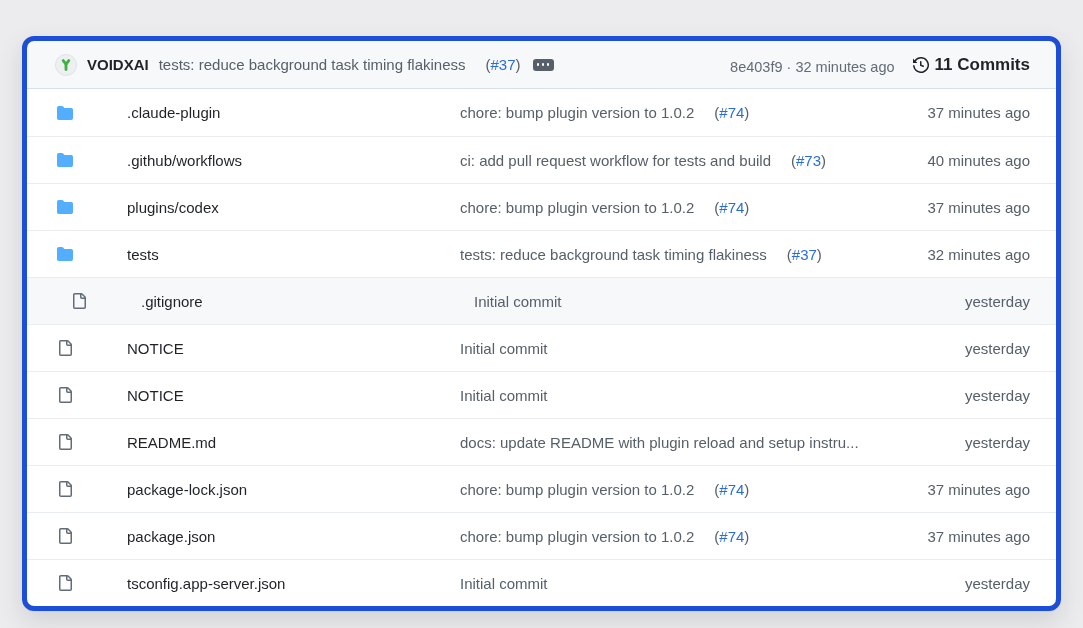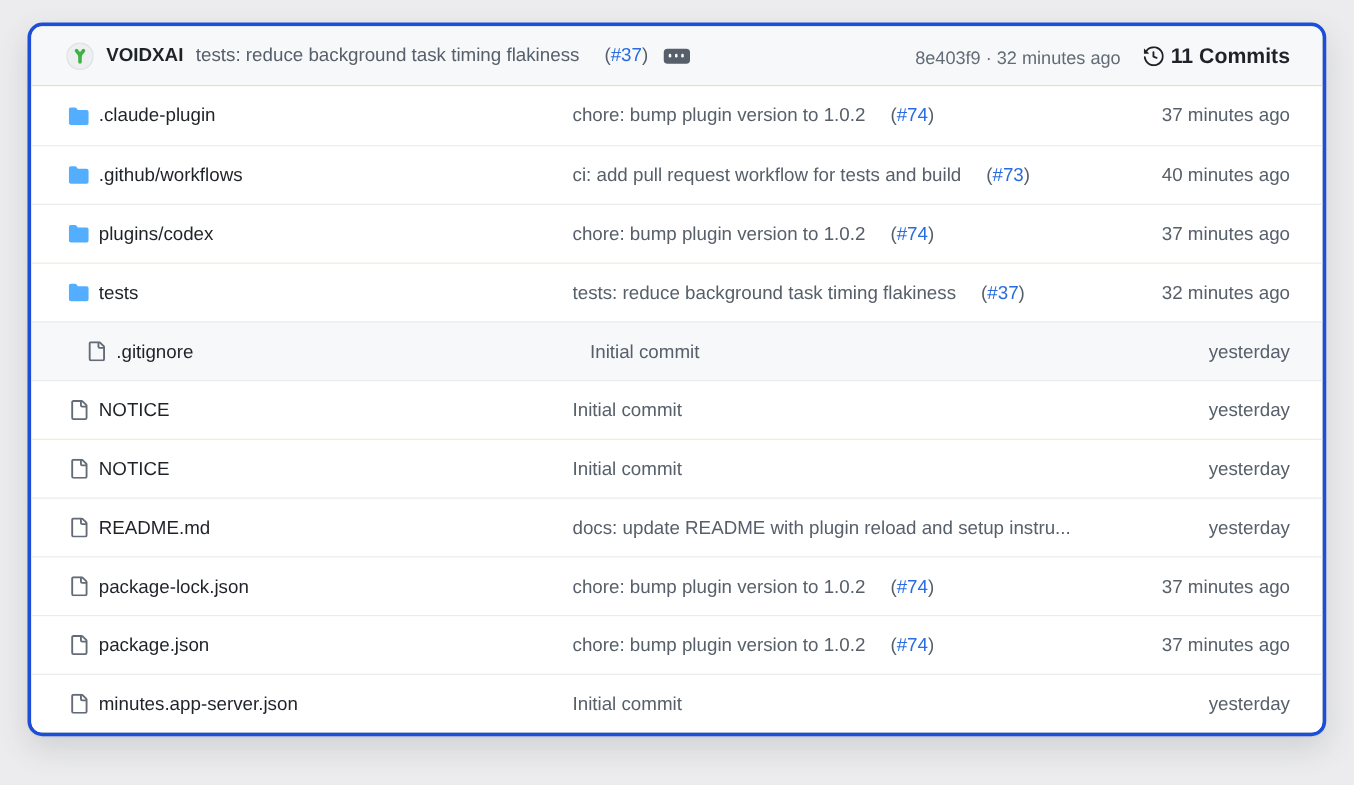--- a/index.html
+++ b/index.html
@@ -3,23 +3,23 @@
 <meta charset="utf-8">
 <style>
   * { margin:0; padding:0; box-sizing:border-box; }
   html,body { width:1083px; height:628px; }
   body {
     background:#ececee;
     font-family:"Liberation Sans", sans-serif;
     -webkit-font-smoothing:antialiased;
   }
   .card {
-    position:absolute; left:22px; top:18px; width:1039px;
-    background:#fef9c3;
-    border:3px solid #1d4ed8;
+    position:absolute; left:22px; top:36px; width:1039px;
+    background:#14532d;
+    border:5px solid #1d4ed8;
     border-radius:12px;
     box-shadow:0 1px 0 rgba(27,31,36,.04), 0 10px 24px rgba(66,74,83,.16);
     overflow:hidden;
   }
   
   .header {
     display:flex; align-items:center;
     height:48px; background:#f6f8fa;
     border-bottom:1px solid #d8dee4;
     padding:0 26px 0 28px;
@@ -45,21 +45,21 @@
     display:grid; grid-template-columns:403px 1fr auto;
     align-items:center; height:47px;
     padding:0 26px 0 30px;
     border-top:1px solid #e9edf0;
     font-size:15px; background:#ffffff;
   }
   .row:first-child { border-top:none; }
   .row.highlighted { background:#f6f8fa;padding-left:44px; }
   .name-cell { display:flex; align-items:center; gap:8px; min-width:0; }
   .icon { width:16px; height:16px; flex:0 0 auto; display:flex; }
-  .name { color:#1f2328; text-decoration:none; white-space:nowrap; overflow:hidden; }
+  .name { color:#1f2328; text-decoration:none; white-space:nowrap; overflow:hidden;margin-left:46px; }
   .msg-cell { min-width:0; white-space:nowrap; overflow:hidden; }
   .msg { color:#57606a; text-decoration:none;text-align:center; }
   .time-cell { color:#57606a; text-align:center; white-space:nowrap; }
 </style>
 </head>
 <body>
 
 <div class="card">
 
   <div class="header">
@@ -247,21 +247,21 @@
       <div class="time-cell">37 minutes ago</div>
     </div>
       <div class="row">
       <div class="name-cell">
 
         <span class="icon icon-file" style="display: flex;">
           <svg viewBox="0 0 16 16" width="16" height="16" fill="#636c76">
             <path d="M2 1.75C2 .784 2.784 0 3.75 0h6.586c.464 0 .909.184 1.237.513l2.914 2.914c.329.328.513.773.513 1.237v9.586A1.75 1.75 0 0 1 13.25 16h-9.5A1.75 1.75 0 0 1 2 14.25Zm1.75-.25a.25.25 0 0 0-.25.25v12.5c0 .138.112.25.25.25h9.5a.25.25 0 0 0 .25-.25V6h-2.75A1.75 1.75 0 0 1 9 4.25V1.5Zm6.75.062V4.25c0 .138.112.25.25.25h2.688l-.011-.013-2.914-2.914Z"></path>
           </svg>
         </span>
-        <a href="#" class="name">minutes.app-server.json</a>
+        <a href="#" class="name">tsconfig.app-server.json</a>
       </div>
       <div class="msg-cell">
         <a href="#" class="msg">Initial commit</a>
       </div>
       <div class="time-cell">yesterday</div>
     </div>
     </div>
 
 </div>
 

